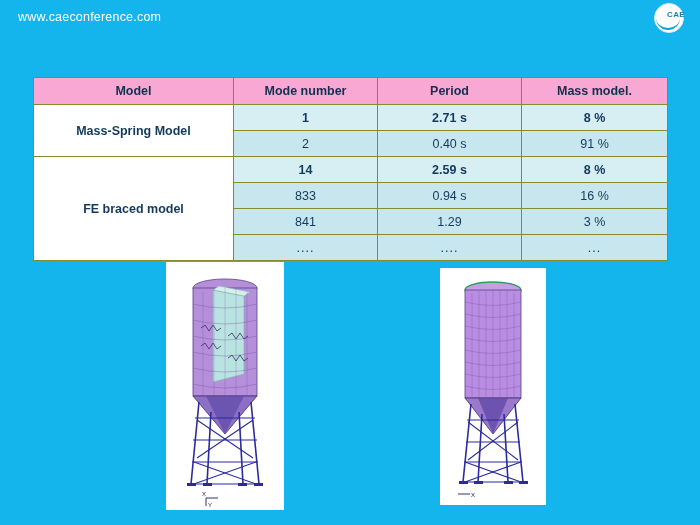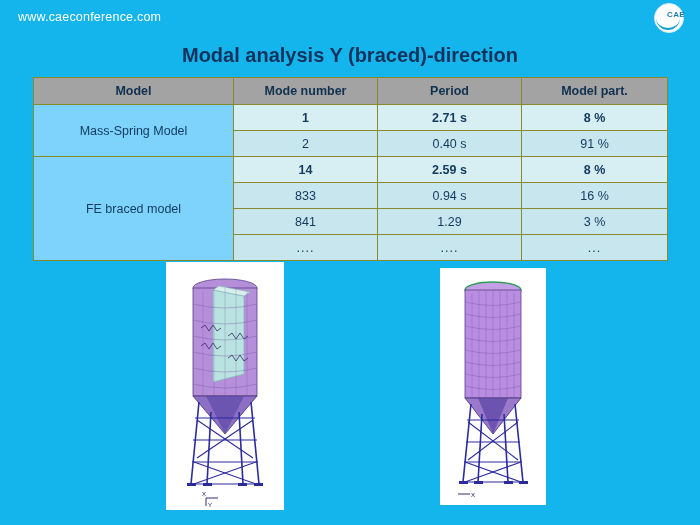--- a/index.html
+++ b/index.html
@@ -90,29 +90,29 @@
     border: 1px solid #8a8a2a;
     padding: 0;
     height: 25px;
     text-align: center;
     vertical-align: middle;
     font-size: 12.5px;
     color: #123a5e;
     font-family: "Liberation Sans", sans-serif;
   }
   table.data-table thead th {
-    background: #a3a3a3;
+    background: #f9a8d4;
     font-weight: bold;
     font-size: 12.5px;
     color: #10314f;
     height: 26px;
   }
   td.label-cell {
-    background: #7dd3fc;
-    font-weight: normal;
+    background: #ffffff;
+    font-weight: bold;
     font-size: 12.5px;
     color: #0f3050;
   }
   td.value-cell {
     background: #d7eef3;
   }
   td.value-cell.alt {
     background: #c7e6ee;
   }
   td.bold {
@@ -153,35 +153,34 @@
 <div class="slide">
 
   <div class="header-url">www.caeconference.com</div>
 
   <div class="logo-wrap">
     <div class="logo-circle"></div>
     <div class="logo-text">CAE</div>
     <div class="logo-arc"></div>
   </div>
 
-  <div class="title">Modal analysis Y (braced)-direction</div>
 
   <table class="data-table">
     <colgroup>
       <col class="col-model">
       <col class="col-mode">
       <col class="col-period">
       <col class="col-mass">
     </colgroup>
     <thead>
       <tr>
         <th>Model</th>
         <th>Mode number</th>
         <th>Period</th>
-        <th>Model part.</th>
+        <th>Mass model.</th>
       </tr>
     </thead>
     <tbody>
       <tr>
         <td class="label-cell" rowspan="2">Mass-Spring Model</td>
         <td class="value-cell bold">1</td>
         <td class="value-cell bold">2.71 s</td>
         <td class="value-cell bold">8 %</td>
       </tr>
       <tr>

